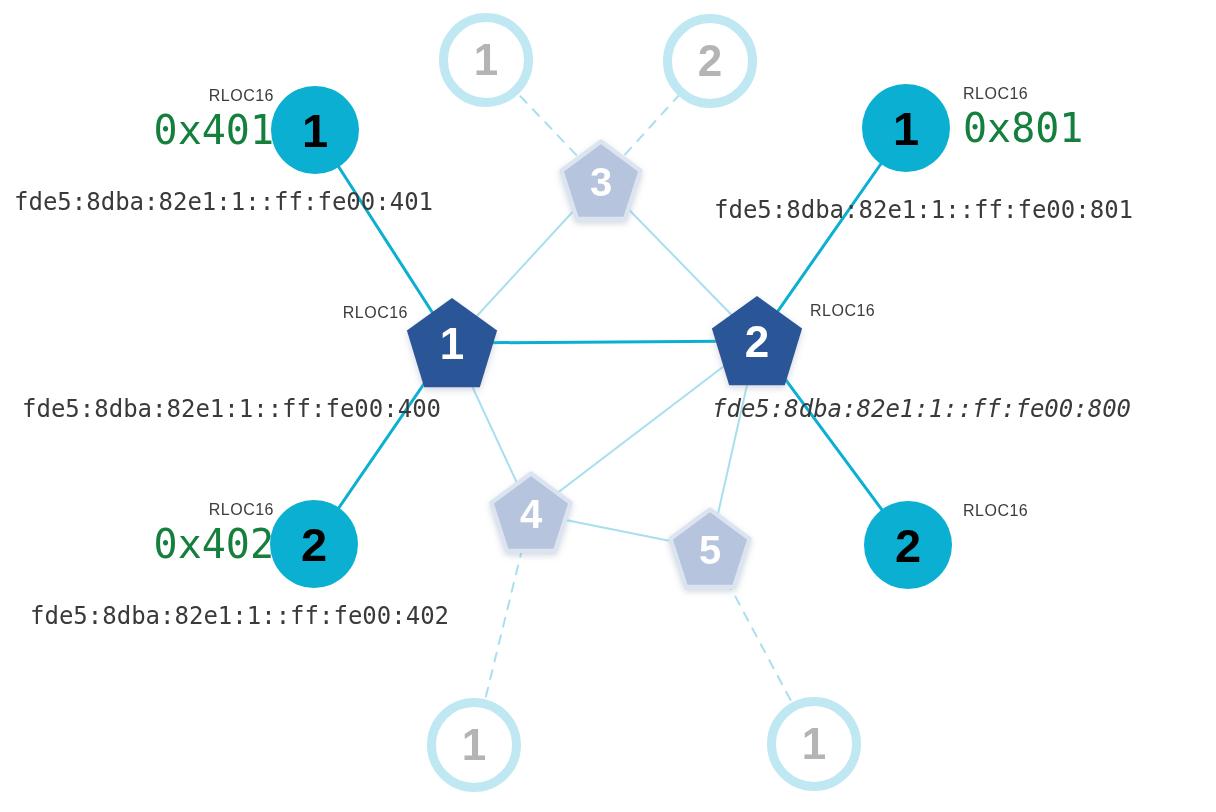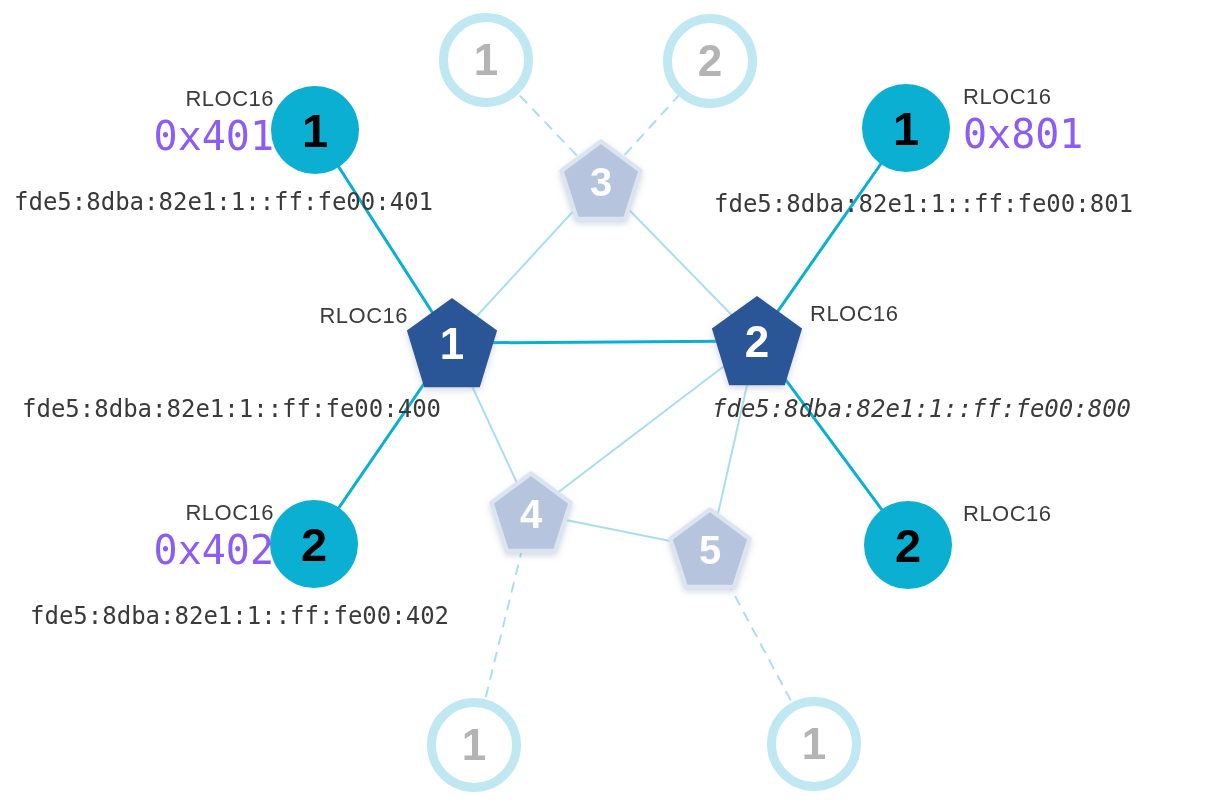--- a/index.html
+++ b/index.html
@@ -90,29 +90,29 @@
   .pent-ghost  { width: 86px; height: 86px; }
   .pent-ghost .pnum { color: #ffffff; font-size: 40px; }
 
   
   .lbl {
     position: absolute;
     white-space: nowrap;
   }
   .rloc-kicker {
     font-family: "Liberation Sans", sans-serif;
-    font-size: 22px;
+    font-size: 16px;
     color: #3c3c3c;
     letter-spacing: 0.5px;
     line-height: 1;
   }
   .rloc-value {
     font-family: "DejaVu Sans Mono", monospace;
     font-size: 40px;
-    color: #8b5cf6;
+    color: #15803d;
     line-height: 1;
     margin-top: 6px;
   }
   .rloc-box.right { text-align: left; }
   .rloc-box.left  { text-align: right; }
 
   .ipv6 {
     position: absolute;
     font-family: "DejaVu Sans Mono", monospace;
     font-size: 24px;
@@ -241,19 +241,19 @@
     <div class="lbl rloc-box left" style="left:144px; top:502px; width:130px;">
       <div class="rloc-kicker">RLOC16</div>
       <div class="rloc-value">0x402</div>
     </div>
 
     <div class="lbl rloc-box right" style="left:963px; top:503px;">
       <div class="rloc-kicker">RLOC16</div>
     </div>
 
     <div class="ipv6" style="left:14px;  top:190px;">fde5:8dba:82e1:1::ff:fe00:401</div>
-    <div class="ipv6" style="left:714px; top:192px;">fde5:8dba:82e1:1::ff:fe00:801</div>
+    <div class="ipv6" style="left:714px; top:198px;">fde5:8dba:82e1:1::ff:fe00:801</div>
     <div class="ipv6" style="left:22px;  top:397px;">fde5:8dba:82e1:1::ff:fe00:400</div>
     <div class="ipv6" style="left:712px; top:397px;font-style:italic;">fde5:8dba:82e1:1::ff:fe00:800</div>
     <div class="ipv6" style="left:30px;  top:604px;text-align:center;">fde5:8dba:82e1:1::ff:fe00:402</div>
 
   </div>
 </div>
 
 </body></html>

